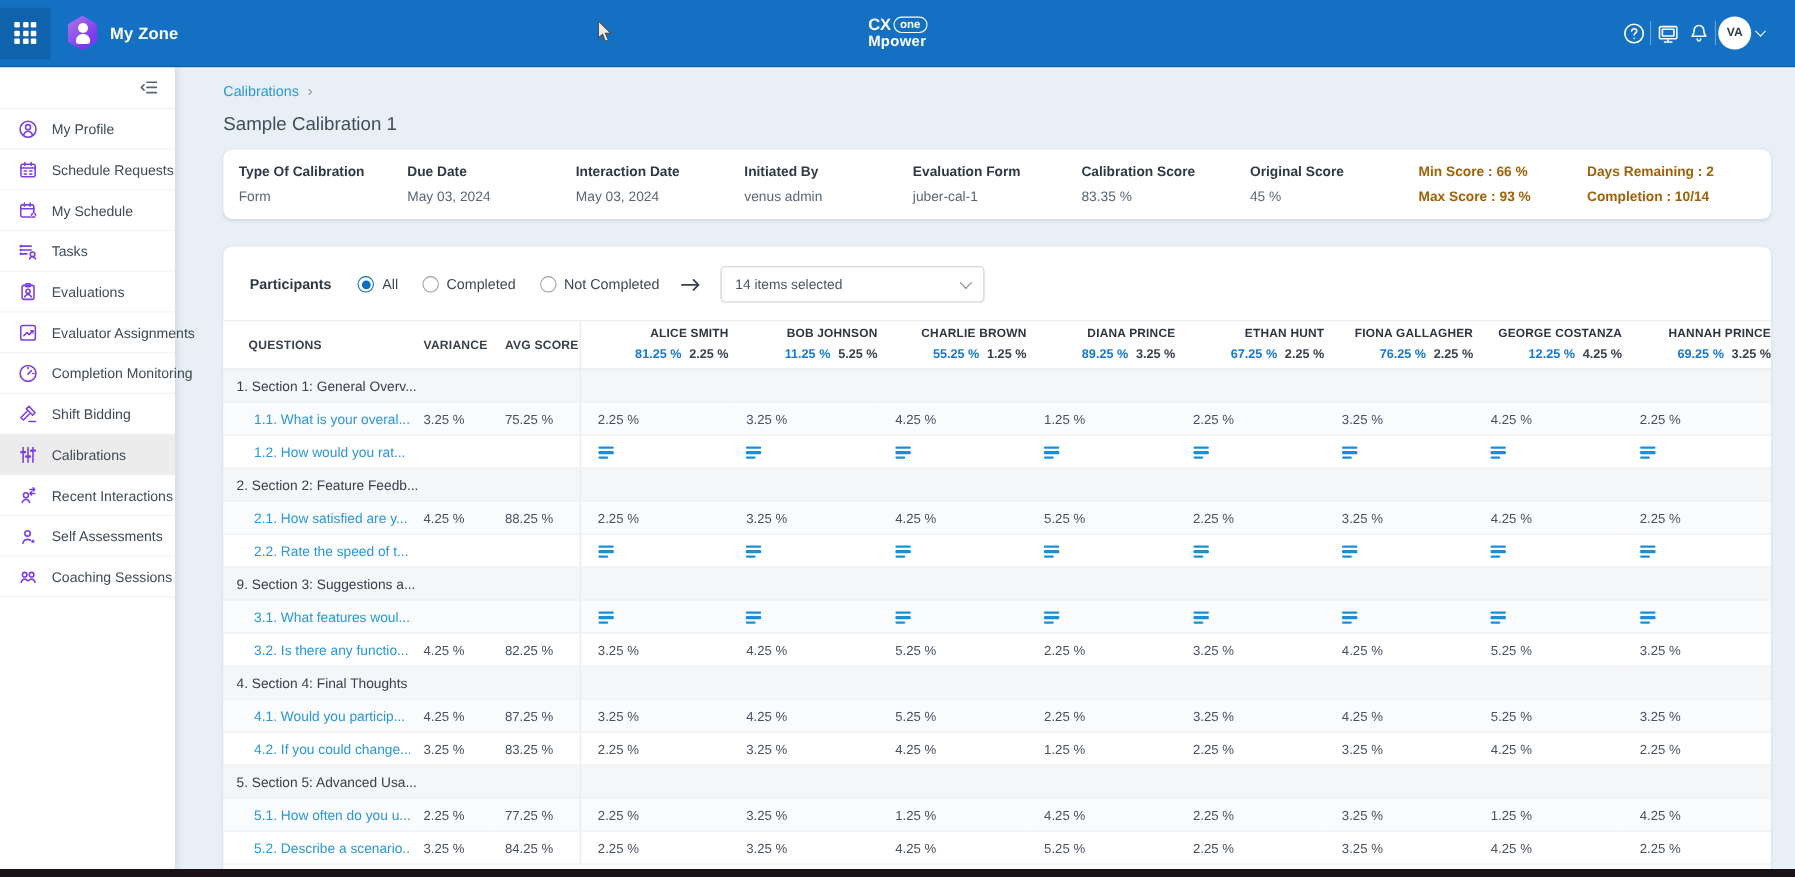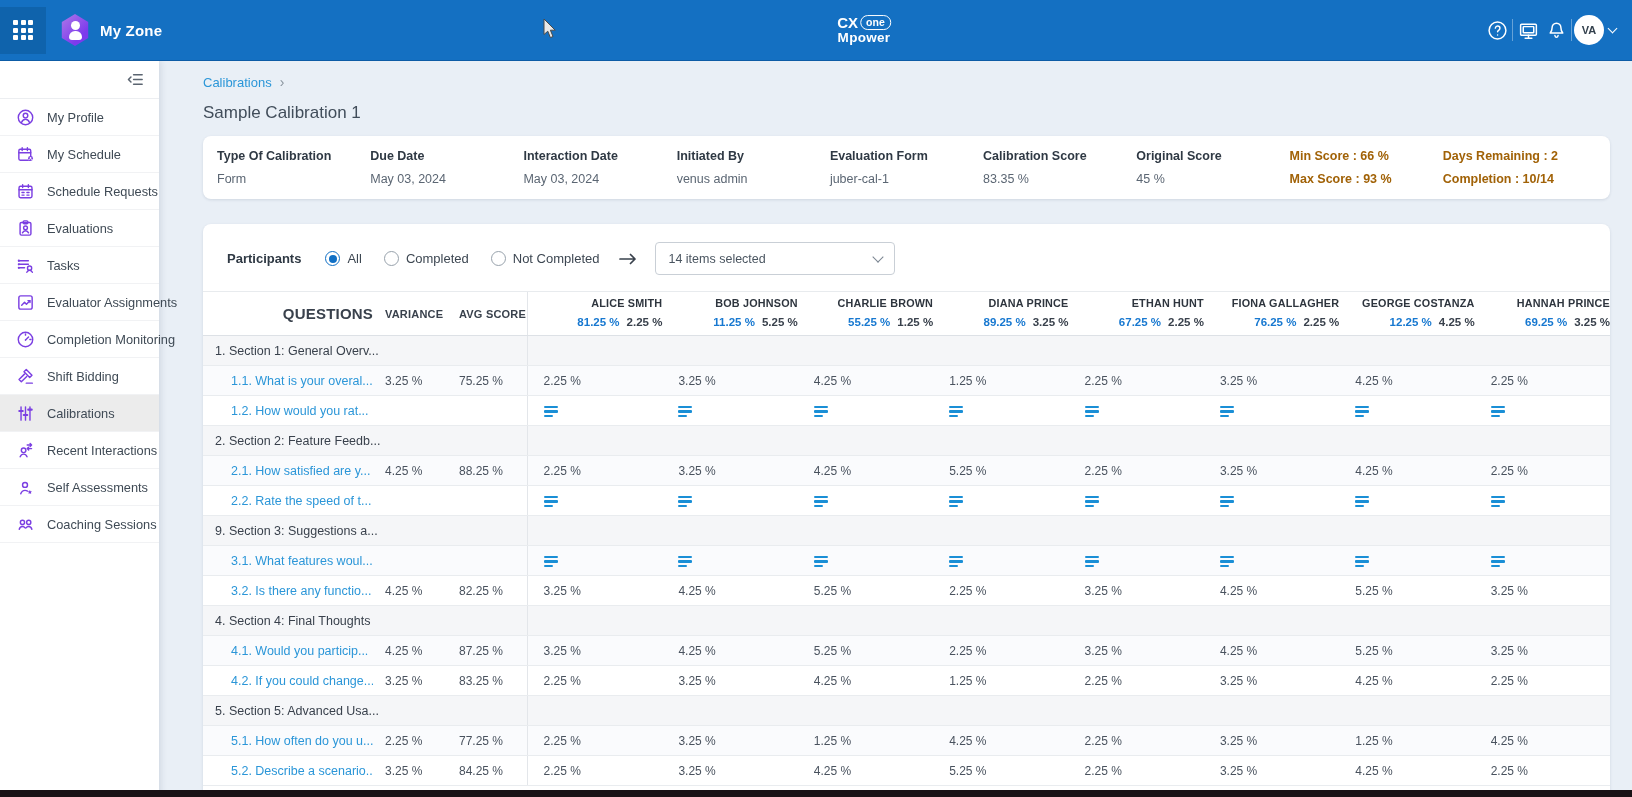--- a/index.html
+++ b/index.html
@@ -11,25 +11,25 @@
   .apps-btn { width:46px; height:47px; background:#0f63ac; border:none; display:flex; align-items:center; justify-content:center; cursor:pointer; }
   .grid-icon { display:grid; grid-template-columns:repeat(3,5px); grid-template-rows:repeat(3,5px); gap:2.5px; }
   .grid-icon i { background:#fff; border-radius:1px; }
   .brand { display:flex; align-items:center; margin-left:14px; gap:10px; }
   .hex { width:30px; height:32px; position:relative; display:inline-block;
          clip-path:polygon(50% 0, 94% 25%, 94% 75%, 50% 100%, 6% 75%, 6% 25%);
          background:linear-gradient(135deg,#b07ce8 0%,#7c3aed 70%); }
   .hex-head { position:absolute; left:50%; top:7px; width:9px; height:9px; margin-left:-4.5px; border-radius:50%; background:#fff; }
   .hex-body { position:absolute; left:50%; top:17px; width:13px; height:9px; margin-left:-6.5px; border-radius:6px 6px 3px 3px; background:#fff; }
   .app-title { color:#fff; font-size:15px; font-weight:700; letter-spacing:.2px; }
-  .center-logo { position:absolute; left:50%; top:50%; transform:translate(-50%,-50%); color:#fff; text-align:center; line-height:1.05;margin-left:48px; }
+  .center-logo { position:absolute; left:50%; top:50%; transform:translate(-50%,-50%); color:#fff; text-align:left; line-height:1.05; }
   .cx-line1 { font-size:15px; font-weight:700; display:flex; align-items:center; justify-content:center; }
   .one-badge { font-size:10.5px; font-weight:700; border:1.4px solid #fff; border-radius:9px; padding:0 5px; margin-left:2px; line-height:13px; }
   .cx-line2 { font-size:13.5px; font-weight:700; letter-spacing:.3px; }
-  .topbar-right { margin-left:auto; display:flex; align-items:center; gap:2px; padding-right:16px; }
+  .topbar-right { margin-left:auto; display:flex; align-items:center; gap:2px; padding-right:28px; }
   .tb-btn { background:none; border:none; cursor:pointer; display:flex; align-items:center; justify-content:center; width:26px; height:26px; }
   .vsep { width:1px; height:22px; background:rgba(255,255,255,.35); }
   .avatar-btn { background:none; border:none; display:flex; align-items:center; gap:5px; cursor:pointer; }
   .avatar-circle { width:30px; height:30px; border-radius:50%; background:#fff; color:#33404d; font-size:11px; font-weight:700; display:flex; align-items:center; justify-content:center; }
   .chev-down { width:7px; height:7px; border-right:1.6px solid #fff; border-bottom:1.6px solid #fff; transform:rotate(45deg); margin-top:-3px; }
 
   
   .layout { display:flex; height:750px; }
   .sidebar { width:159px; background:#fff; box-shadow:2px 0 6px rgba(40,60,90,.12); z-index:10; }
   .collapse-row { height:38px; display:flex; align-items:center; justify-content:flex-end; padding-right:14px; border-bottom:1px solid #eceef1; }
@@ -63,21 +63,21 @@
   .radio-dot.checked { border-color:#0f6fc5; }
   .radio-dot.checked::after { content:""; position:absolute; inset:2.5px; border-radius:50%; background:#0f6fc5; }
   .radio-text { font-size:13px; color:#3d4752; }
   .arrow-icon { margin:0 16px 0 18px; display:flex; }
   .dropdown { width:240px; height:33px; border:1px solid #c9cfd6; border-radius:4px; background:#fff; display:flex; align-items:center; padding:0 12px; cursor:pointer; }
   .dropdown-text { font-size:12.5px; color:#4a5560; flex:1; text-align:left; }
   .dd-chev { width:8px; height:8px; border-right:1.5px solid #7a8591; border-bottom:1.5px solid #7a8591; transform:rotate(45deg); margin-top:-4px; }
 
   table { width:100%; border-collapse:collapse; table-layout:fixed; margin-top:4px; }
   thead th { border-top:1px solid #e8ebee; border-bottom:1px solid #dde1e6; height:44px; vertical-align:middle; background:#fff; }
-  .th-q { text-align:right; padding-left:0; font-size:15px; color:#39414c; letter-spacing:.2px; }
+  .th-q { text-align:left; padding-left:23px; font-size:11px; color:#39414c; letter-spacing:.2px; }
   .th-v, .th-a { text-align:left; padding-left:12px; font-size:11px; color:#39414c; letter-spacing:.2px; }
   th.participant { text-align:right; }
   .p-name { font-size:10.8px; font-weight:700; color:#2e353e; letter-spacing:.2px; white-space:nowrap; }
   .p-scores { margin-top:3px; white-space:nowrap; }
   .score-blue { color:#1778d0; font-weight:700; font-size:11.5px; }
   .score-dark { color:#39414c; font-weight:700; font-size:11.5px; margin-left:7px; }
   tbody td { height:30px; border-bottom:1px solid #e9ecef; font-size:12px; color:#49525e; white-space:nowrap; overflow:hidden; }
   tr.section td { background:#f5f6f8; }
   tr.shade td { background:#fafbfd; }
   td.bl, th.bl { border-left:1px solid #e3e6ea; }
@@ -173,60 +173,60 @@
               <circle cx="10" cy="10" r="7.6"></circle>
               <circle cx="10" cy="8" r="2.4"></circle>
               <path d="M5.8 15.2c.9-2.2 2.4-3.3 4.2-3.3s3.3 1.1 4.2 3.3"></path>
             </svg>
           </span>
           <span class="side-label">My Profile</span>
         </div>
         <div class="side-item">
           <span class="side-icon">
             <svg width="19" height="19" viewBox="0 0 20 20" fill="none" stroke="#7b3fe2" stroke-width="1.5" stroke-linecap="round">
+              <rect x="3.2" y="4.5" width="13.6" height="12" rx="1.5"></rect>
+              <path d="M3.2 8.2h13.6M7 2.8v3M13 2.8v3"></path>
+              <path d="M6.3 11h2.2M11.5 11h2.2M6.3 13.8h2.2M11.5 13.8h2.2"></path>
+            </svg>
+          </span>
+          <span class="side-label">Schedule Requests</span>
+        </div>
+        <div class="side-item">
+          <span class="side-icon">
+            <svg width="19" height="19" viewBox="0 0 20 20" fill="none" stroke="#7b3fe2" stroke-width="1.5" stroke-linecap="round">
               <rect x="3" y="4.5" width="12.5" height="11.5" rx="1.5"></rect>
               <path d="M3 8.2h12.5M6.5 2.8v3M12 2.8v3"></path>
               <circle cx="15.3" cy="14.3" r="2.6" fill="#7b3fe2" stroke="none"></circle>
               <circle cx="15.3" cy="13.5" r="0.9" fill="#fff" stroke="none"></circle>
               <path d="M13.6 15.6c.4-.8 1-1.2 1.7-1.2s1.3.4 1.7 1.2" stroke="#fff" stroke-width="1"></path>
             </svg>
           </span>
           <span class="side-label">My Schedule</span>
         </div>
         <div class="side-item">
           <span class="side-icon">
             <svg width="19" height="19" viewBox="0 0 20 20" fill="none" stroke="#7b3fe2" stroke-width="1.5" stroke-linecap="round">
-              <rect x="3.2" y="4.5" width="13.6" height="12" rx="1.5"></rect>
-              <path d="M3.2 8.2h13.6M7 2.8v3M13 2.8v3"></path>
-              <path d="M6.3 11h2.2M11.5 11h2.2M6.3 13.8h2.2M11.5 13.8h2.2"></path>
-            </svg>
-          </span>
-          <span class="side-label">Schedule Requests</span>
+              <path d="M3 5h10M3 8.7h10M3 12.4h6"></path>
+              <path d="M3 5h0M3 8.7h0M3 12.4h0" stroke-width="2.4"></path>
+              <circle cx="14.3" cy="12.8" r="2.2"></circle>
+              <path d="M11.4 17.2c.6-1.4 1.6-2.1 2.9-2.1s2.3.7 2.9 2.1"></path>
+            </svg>
+          </span>
+          <span class="side-label">Tasks</span>
         </div>
         <div class="side-item">
           <span class="side-icon">
             <svg width="19" height="19" viewBox="0 0 20 20" fill="none" stroke="#7b3fe2" stroke-width="1.5" stroke-linecap="round">
               <rect x="4.3" y="3.6" width="11.4" height="13.4" rx="1.5"></rect>
               <rect x="7.6" y="2" width="4.8" height="3" rx="1"></rect>
               <circle cx="10" cy="9.3" r="2"></circle>
               <path d="M6.8 14.6c.6-1.5 1.8-2.3 3.2-2.3s2.6.8 3.2 2.3"></path>
             </svg>
           </span>
           <span class="side-label">Evaluations</span>
-        </div>
-        <div class="side-item">
-          <span class="side-icon">
-            <svg width="19" height="19" viewBox="0 0 20 20" fill="none" stroke="#7b3fe2" stroke-width="1.5" stroke-linecap="round">
-              <path d="M3 5h10M3 8.7h10M3 12.4h6"></path>
-              <path d="M3 5h0M3 8.7h0M3 12.4h0" stroke-width="2.4"></path>
-              <circle cx="14.3" cy="12.8" r="2.2"></circle>
-              <path d="M11.4 17.2c.6-1.4 1.6-2.1 2.9-2.1s2.3.7 2.9 2.1"></path>
-            </svg>
-          </span>
-          <span class="side-label">Tasks</span>
         </div>
         <div class="side-item">
           <span class="side-icon">
             <svg width="19" height="19" viewBox="0 0 20 20" fill="none" stroke="#7b3fe2" stroke-width="1.5" stroke-linecap="round" stroke-linejoin="round">
               <rect x="3" y="3" width="14" height="14" rx="2"></rect>
               <path d="M6 12.8l3-3 2 2 3.6-3.7"></path>
               <path d="M12.6 8h2.1v2.1"></path>
             </svg>
           </span>
           <span class="side-label">Evaluator Assignments</span>

